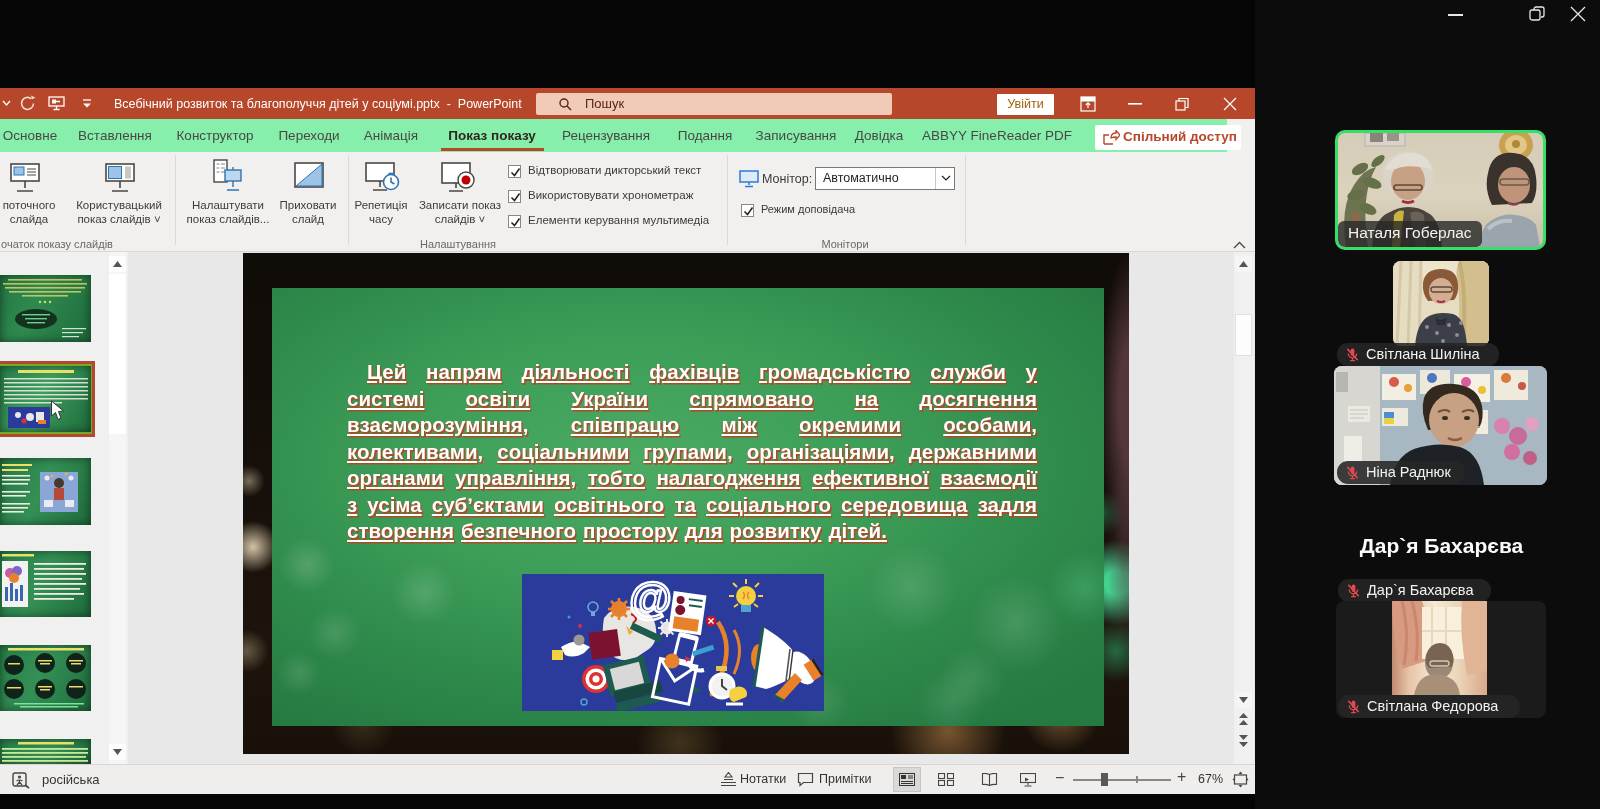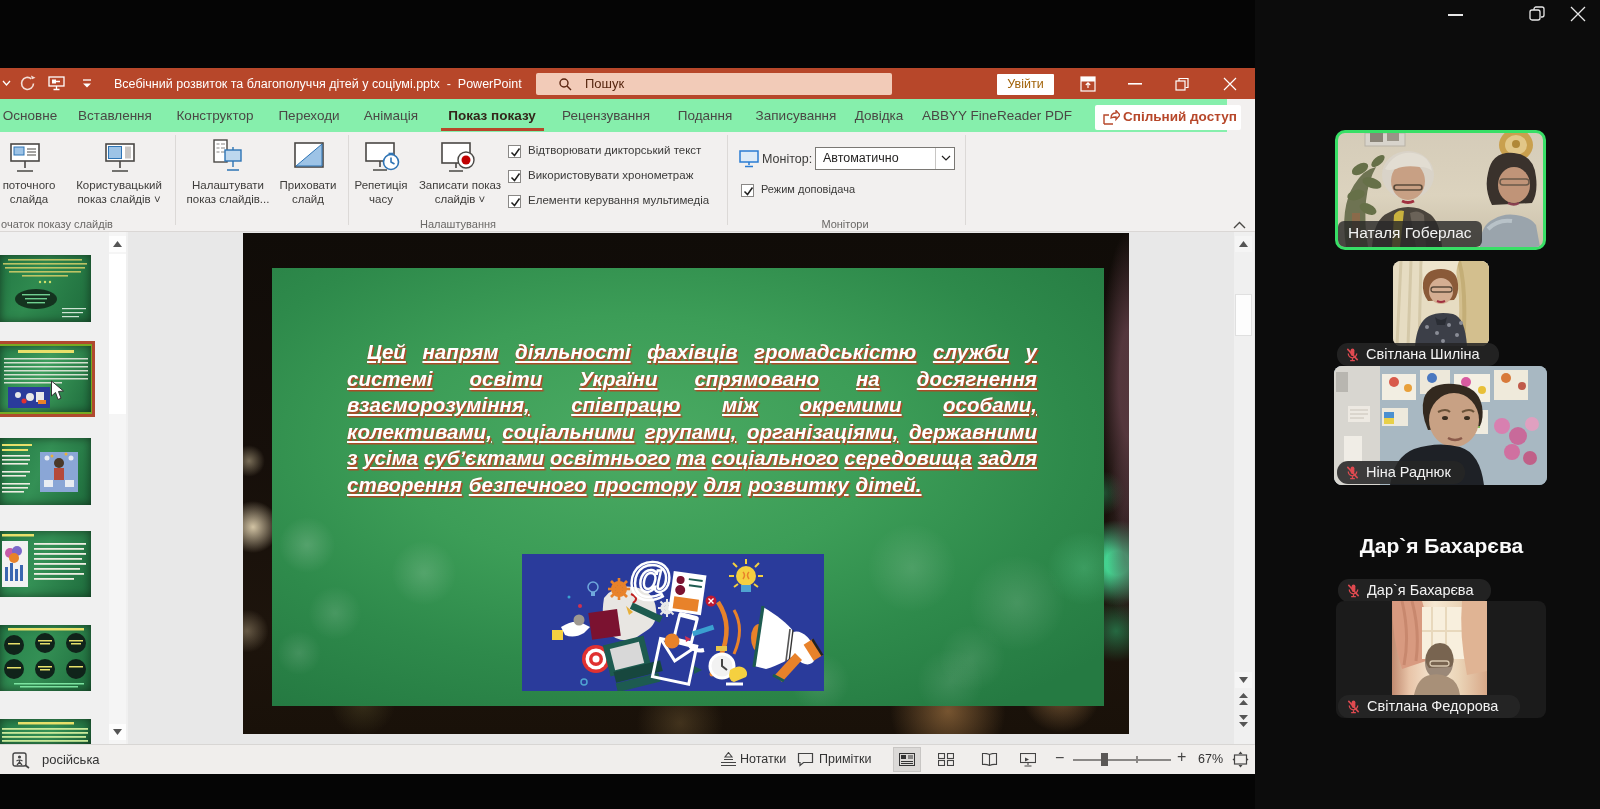--- a/index.html
+++ b/index.html
@@ -1,19 +1,19 @@
 <!DOCTYPE html>
 <html><head><meta charset="utf-8">
 <style>
 *{margin:0;padding:0;box-sizing:border-box;font-family:"Liberation Sans",sans-serif;}
 html,body{width:1600px;height:809px;overflow:hidden;background:#000;}
 #screen{position:absolute;top:0;left:0;width:1600px;height:809px;background:#050505;}
 .abs{position:absolute;}
 
-#ppt{position:absolute;left:0;top:68px;width:1255px;height:706px;background:#F2F0EF;padding-left:8px;}
+#ppt{position:absolute;left:0;top:88px;width:1255px;height:706px;background:#F2F0EF;padding-left:8px;}
 #titlebar{position:absolute;left:0;top:0;width:1255px;height:31px;background:#B7472A;color:#fff;}
 #titletext{position:absolute;left:114px;top:9px;width:410px;font-size:12.5px;color:#fff;white-space:nowrap;}
 #searchbox{position:absolute;left:536px;top:5px;width:356px;height:22px;background:#F2CBB8;border-radius:2px;}
 #searchbox span{position:absolute;left:49px;top:3px;font-size:13px;color:#56260F;}
 #signin{position:absolute;left:997px;top:6px;width:57px;height:21px;background:#fff;border-radius:1px;color:#a16207;font-size:12.5px;text-align:center;line-height:21px;}
 
 #tabrow{position:absolute;left:0;top:31px;width:1227px;height:33px;background:#86efac;}
 .tab{position:absolute;top:9px;font-size:13.5px;color:#4A4845;white-space:nowrap;transform:translateX(-50%);}
 #activetab{font-weight:bold;color:#33261B;}
 #tabline{position:absolute;left:441px;top:29px;width:103px;height:3px;background:#B7472A;}
@@ -57,21 +57,21 @@
    radial-gradient(circle 65px at 745px 335px, rgba(255,255,255,.13), rgba(255,255,255,0) 74%),
    radial-gradient(circle 50px at 812px 300px, rgba(130,255,195,.2), rgba(130,255,195,0) 74%),
    radial-gradient(circle 45px at 700px 390px, rgba(255,255,255,.1), rgba(255,255,255,0) 74%),
    radial-gradient(circle 45px at 728px 154px, rgba(255,255,255,.07), rgba(255,255,255,0) 74%),
    radial-gradient(circle 40px at 548px 414px, rgba(255,255,255,.11), rgba(255,255,255,0) 74%),
    radial-gradient(circle 45px at 678px 414px, rgba(255,255,255,.10), rgba(255,255,255,0) 74%),
    radial-gradient(ellipse 620px 320px at 44% 40%, #4BAB63 0%, #3C9D57 40%, #2E8A4B 70%, #257A42 100%);}
 #slidetitle{position:absolute;left:0px;top:10px;width:875px;text-align:center;font-size:29px;font-weight:bold;color:#15377E;text-decoration:underline;text-decoration-thickness:2px;text-decoration-color:rgba(145,140,95,.95);text-underline-offset:3px;word-spacing:8px;text-shadow:1.3px 1.5px 0px rgba(200,200,150,.5);}
 #bodytext{position:absolute;left:75px;top:72px;width:690px;font-size:20.5px;font-weight:bold;color:#fff;text-shadow:1.5px 1.5px 0px rgba(180,70,35,.9), -0.5px -0.5px 0px rgba(180,70,35,.35), 1px -0.5px 0 rgba(180,70,35,.3), -0.5px 1px 0 rgba(180,70,35,.3);}
 .jline{display:flex;justify-content:space-between;height:26.5px;align-items:baseline;}
-.jline span{text-decoration:underline;white-space:pre;font-style:italic;}
+.jline span{text-decoration:underline;white-space:pre;}
 #blueimg{position:absolute;left:250px;top:286px;width:302px;height:137px;background:#2A3B9B;}
 #editscroll{position:absolute;left:1234px;top:0px;width:20px;height:512px;background:#F0F0F0;}
 
 #statusbar{position:absolute;left:0;top:676px;width:1255px;height:30px;background:#F0EEEC;border-top:1px solid #D8D6D4;}
 
 #sidebar{position:absolute;left:1255px;top:0;width:345px;height:809px;background:#0C0C0C;}
 .vlabel{position:absolute;height:23px;background:rgba(38,38,38,.88);border-radius:11px;color:#F2F2F2;font-size:14.5px;white-space:nowrap;}
 .vlabel span{position:absolute;top:3px;}
 .micico{position:absolute;left:8px;top:4px;width:15px;height:15px;}
 </style></head>
@@ -472,20 +472,28 @@
                 <span>особами,</span>
               </div>
           <div class="jline">
                 <span>колективами,</span>
                 <span>соціальними</span>
                 <span>групами,</span>
                 <span>організаціями,</span>
                 <span>державними</span>
               </div>
           <div class="jline">
+                <span>органами</span>
+                <span>управління,</span>
+                <span>тобто</span>
+                <span>налагодження</span>
+                <span>ефективної</span>
+                <span>взаємодії</span>
+              </div>
+          <div class="jline">
                 <span>з</span>
                 <span>усіма</span>
                 <span>субʼєктами</span>
                 <span>освітнього</span>
                 <span>та</span>
                 <span>соціального</span>
                 <span>середовища</span>
                 <span>задля</span>
               </div>
           <div class="jline" style="justify-content:flex-start;gap:7px">

